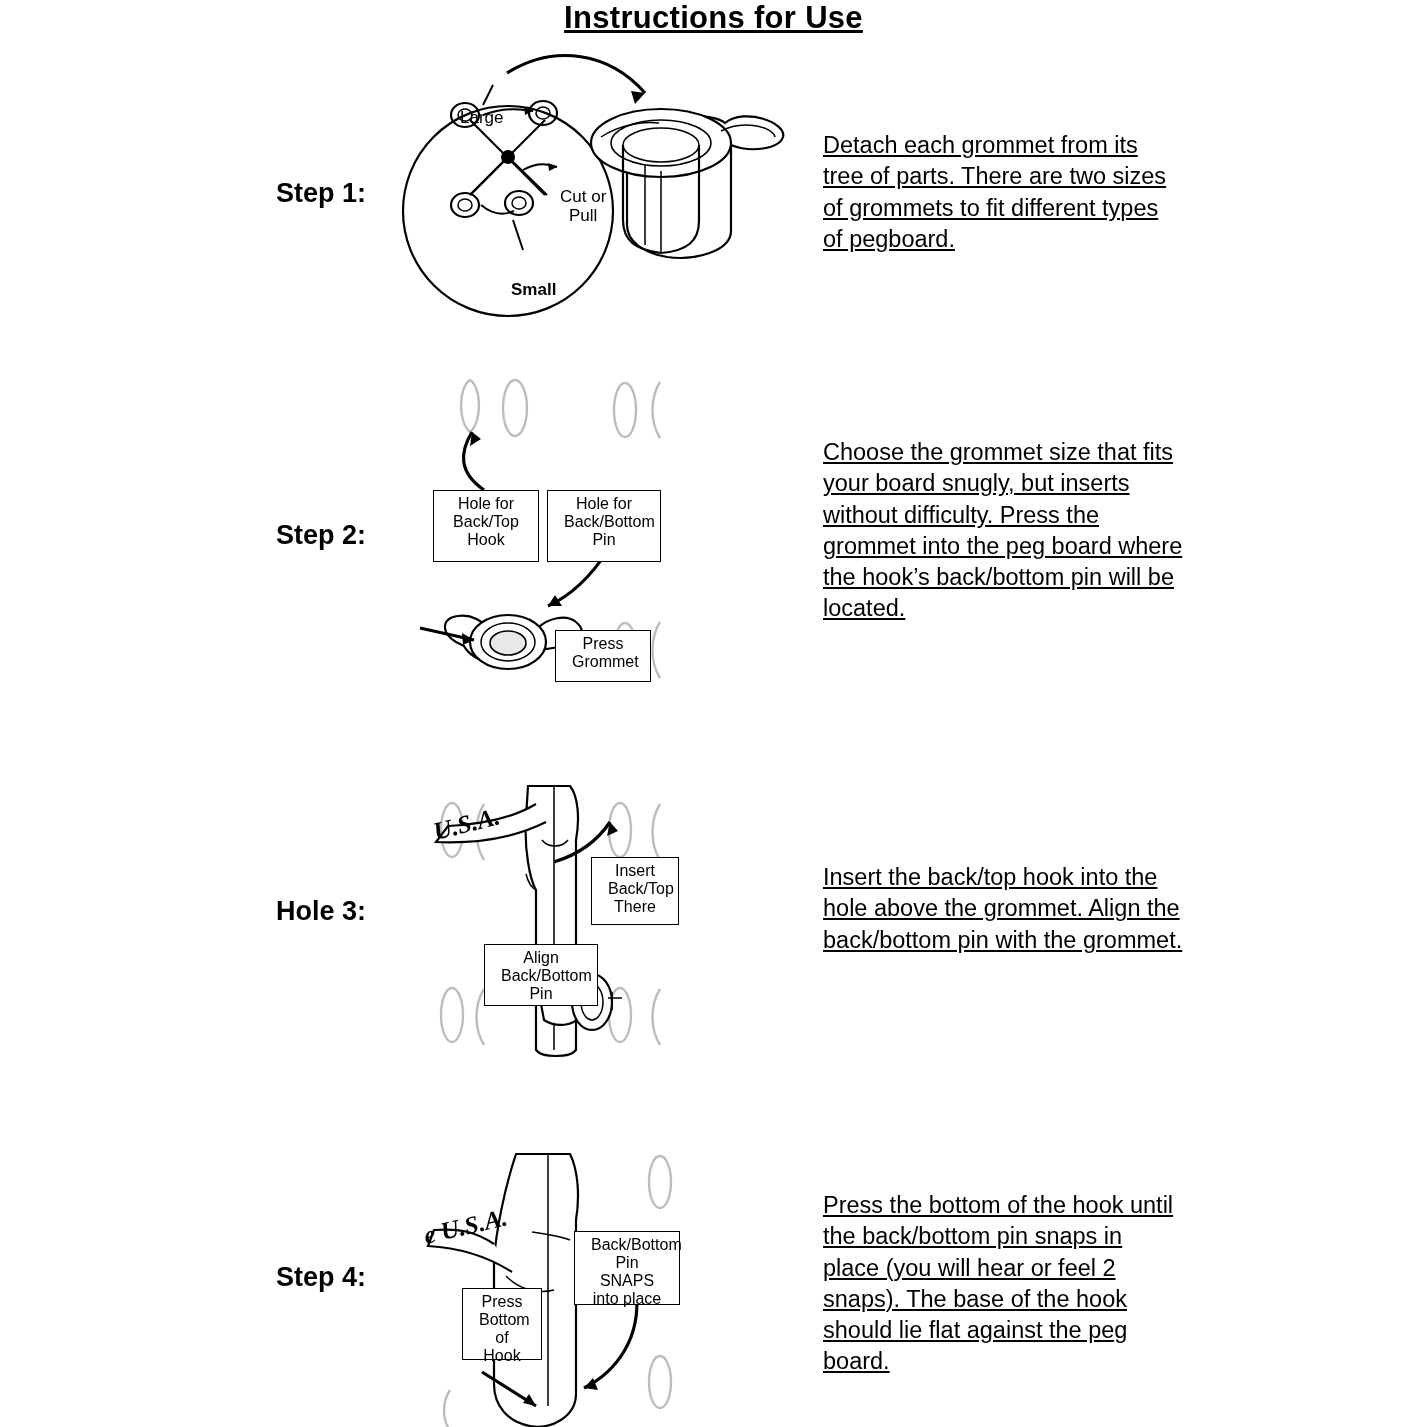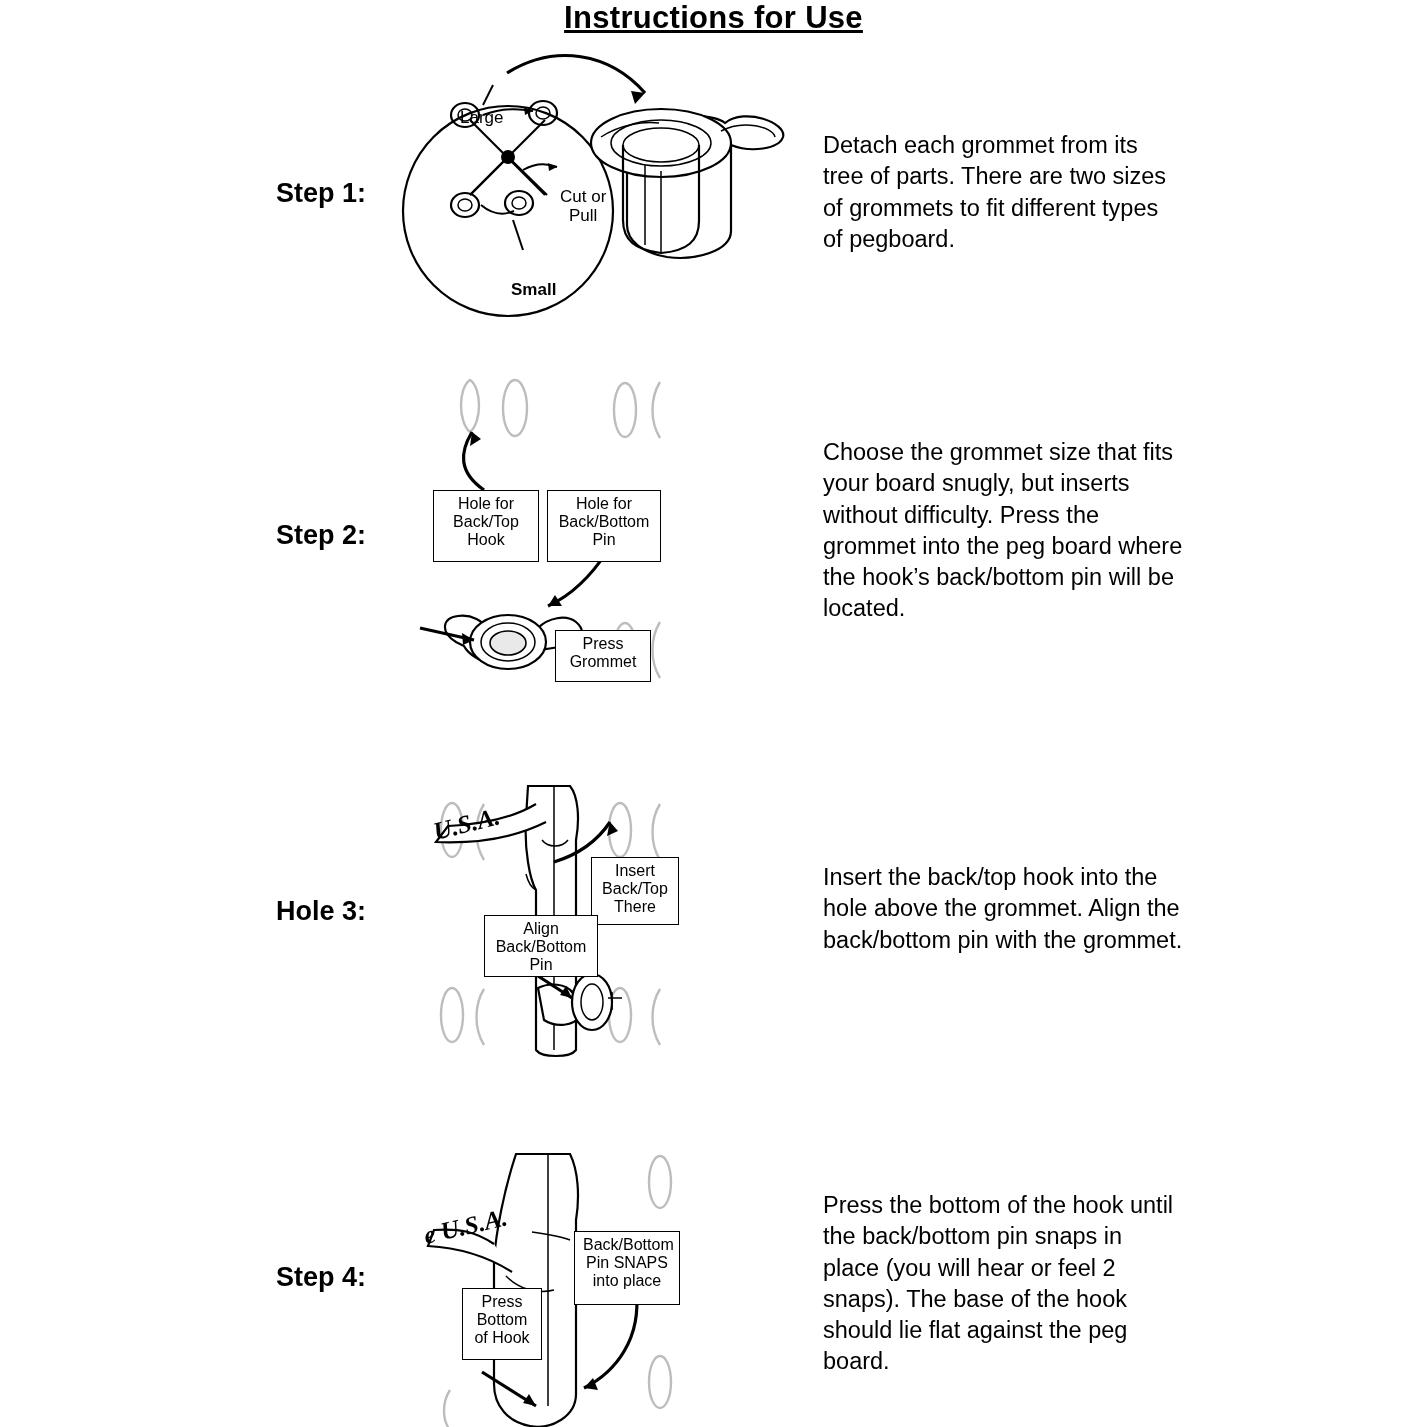--- a/index.html
+++ b/index.html
@@ -36,32 +36,33 @@
     font-size: 27px;
     font-weight: bold;
     white-space: nowrap;
   }
   .step-text {
     position: absolute;
     font-size: 23.5px;
     line-height: 1.33;
     width: 360px;
     color: #000;
+    text-decoration: underline;
   }
   .fig {
     position: absolute;
   }
   .callout {
     position: absolute;
     border: 1.6px solid #000;
     background: #fff;
     font-size: 16px;
     line-height: 1.12;
     text-align: center;
-    padding: 4px 8px;
+    padding: 4px 16px;
     box-sizing: border-box;
     white-space: pre-line;
   }
   .plain-label {
     position: absolute;
     font-size: 17px;
     background: transparent;
     white-space: nowrap;
   }
   svg { display: block; overflow: visible; }
@@ -212,21 +213,21 @@
       <path d="M 190 52 l -3 14 l 11 -5 z" fill="#000"></path>
 
       <path d="M 118 206 L 152 228" class="arrow"></path>
       <path d="M 152 228 l -6 -12 l -6 9 z" fill="#000"></path>
     </svg>
   </div>
 
   <div class="callout" style="top:857px; left:591px; width:88px; height:68px;">Insert
 Back/Top
 There</div>
-  <div class="callout" style="top:915px; left:484px; width:114px; height:62px;">Align
+  <div class="callout" style="top:944px; left:484px; width:114px; height:62px;">Align
 Back/Bottom
 Pin</div>
 
   <div class="step-text" style="top:862px; left:823px;">Insert the back/top hook into the hole above the grommet. Align the back/bottom pin with the grommet.</div>
 
   <div class="step-label" style="top:1262px; left:276px;">Step 4:</div>
 
   <div class="fig" style="top:1140px; left:420px;">
     <svg width="300" height="290" viewBox="0 0 300 290">
 

